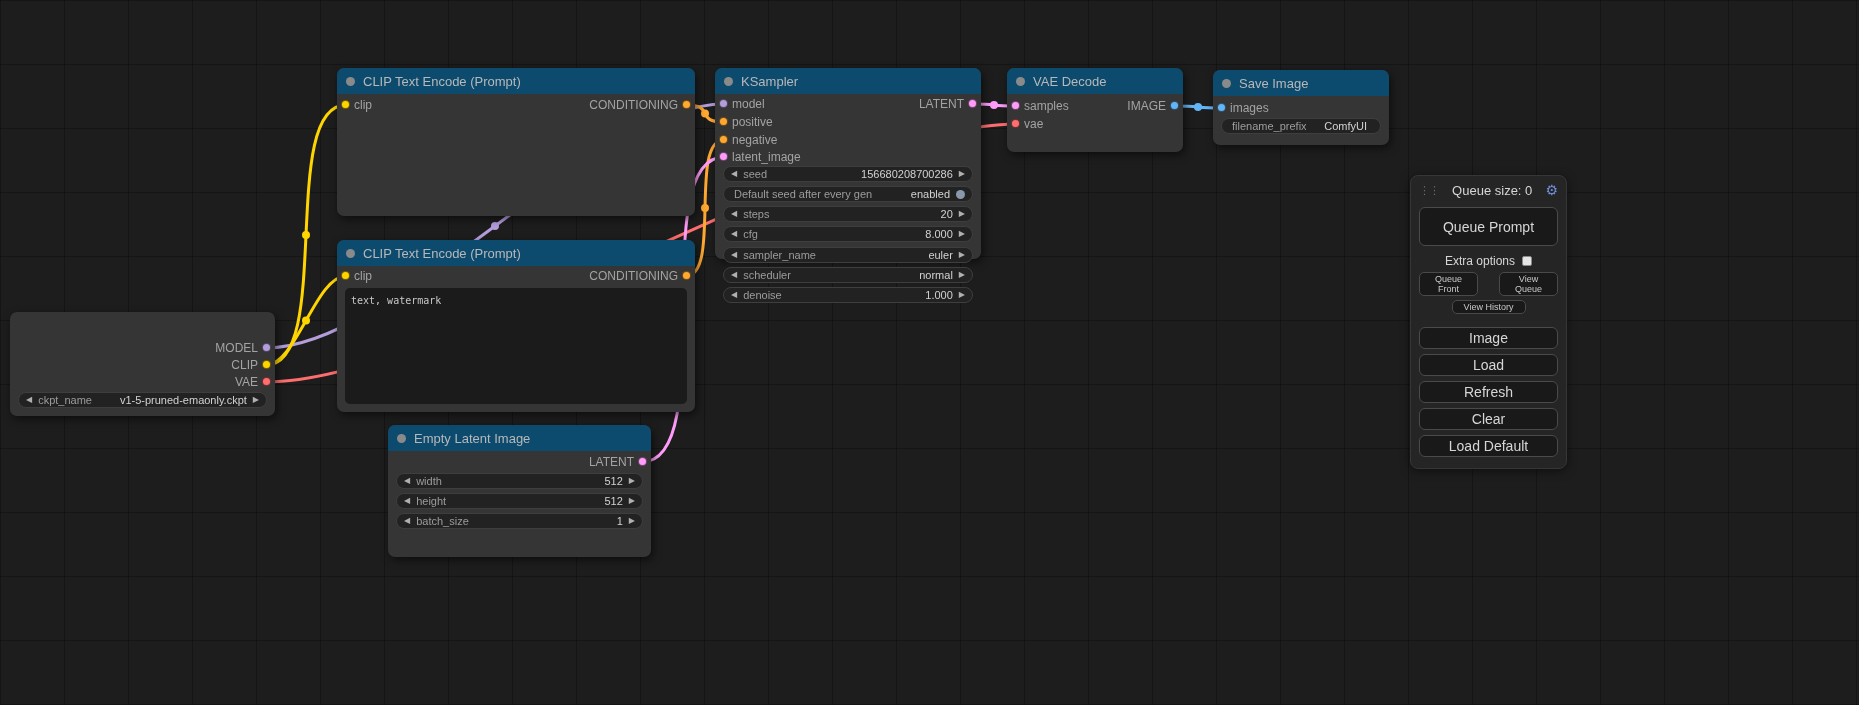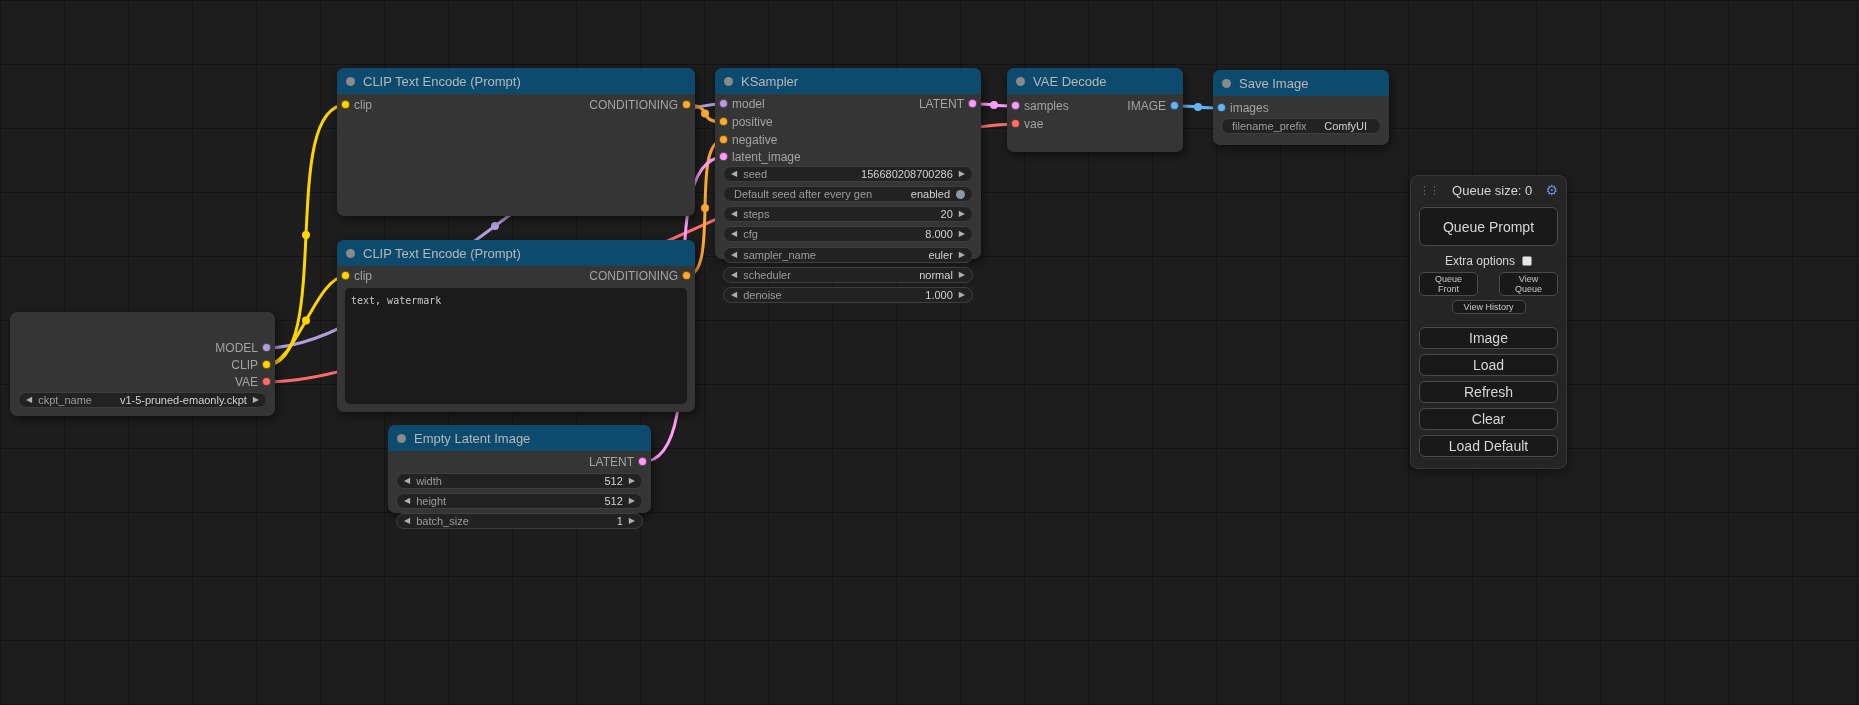--- a/index.html
+++ b/index.html
@@ -158,21 +158,21 @@
       <span class="slot-dot" style="background: rgb(255, 213, 0);"></span>
       <span class="slot-label">clip</span>
     </div>
     <div class="slot output" style="top:29px">
       <span class="slot-label">CONDITIONING</span>
       <span class="slot-dot" style="background: rgb(255, 169, 49);"></span>
     </div>
     <div class="prompt-box">text, watermark</div>
   </div>
 
-  <div class="node" style="left:388px;top:425px;width:263px;height:88px">
+  <div class="node" style="left:388px;top:425px;width:263px;height:132px">
     <div class="node-title">
       <span class="collapse-dot"></span>
       <span class="node-title-text">Empty Latent Image</span>
     </div>
     <div class="slot output" style="top:30px">
       <span class="slot-label">LATENT</span>
       <span class="slot-dot" style="background: rgb(255, 156, 249);"></span>
     </div>
     <div class="widget" style="top:48px">
       <span class="arrow">◀</span>

